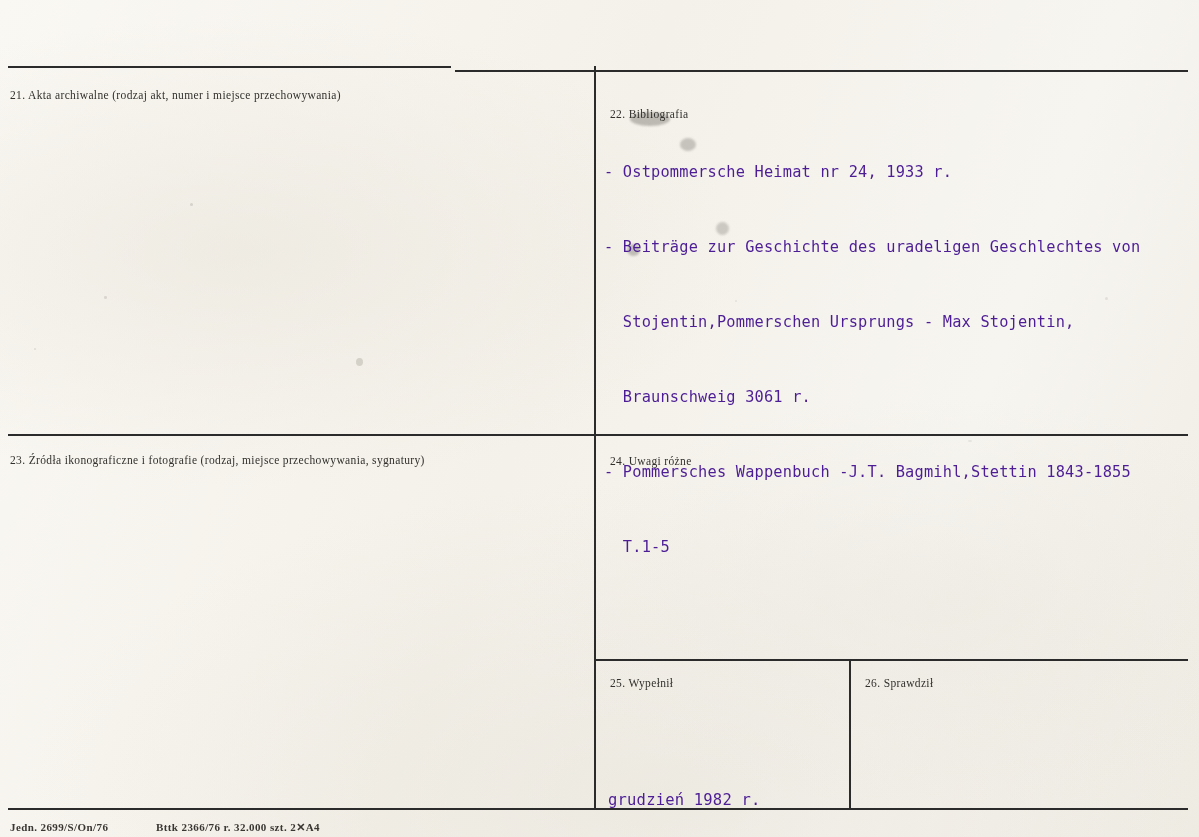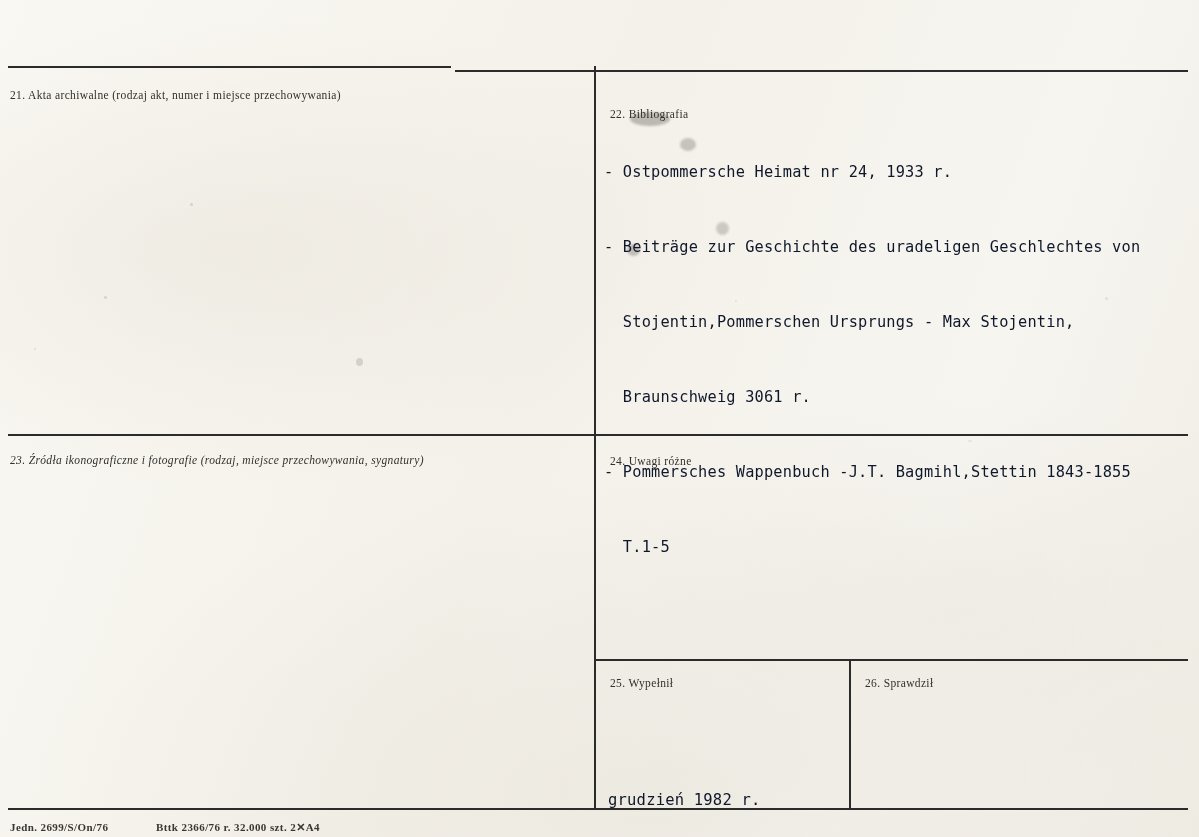--- a/index.html
+++ b/index.html
@@ -55,21 +55,21 @@
     color: #32302c;
     letter-spacing: 0.35px;
     white-space: nowrap;
   }
 
   
   .tw {
     position: absolute;
     font-family: "DejaVu Sans Mono", monospace;
     font-size: 15.5px;
-    color: #0f172a;
+    color: #4c1d95;
     letter-spacing: 0.2px;
     white-space: pre;
     line-height: 24px;
   }
   .tw-line {
     white-space: pre;
   }
   .tw-bib {
     font-size: 15.3px;
     line-height: 25px;
@@ -133,21 +133,21 @@
   <div class="caption" style="left:10px; top:89px;">
     <span>21.</span>
     <span>Akta archiwalne (rodzaj akt, numer i miejsce przechowywania)</span>
   </div>
 
   <div class="caption" style="left:610px; top:92px;margin-top:16px;">
     <span>22.</span>
     <span>Bibliografia</span>
   </div>
 
-  <div class="caption" style="left:10px; top:454px;font-style:italic;">
+  <div class="caption" style="left:10px; top:454px;">
     <span>23.</span>
     <span>Źródła ikonograficzne i fotografie (rodzaj, miejsce przechowywania, sygnatury)</span>
   </div>
 
   <div class="caption" style="left:610px; top:455px;">
     <span>24.</span>
     <span>Uwagi różne</span>
   </div>
 
   <div class="caption" style="left:610px; top:677px;">

